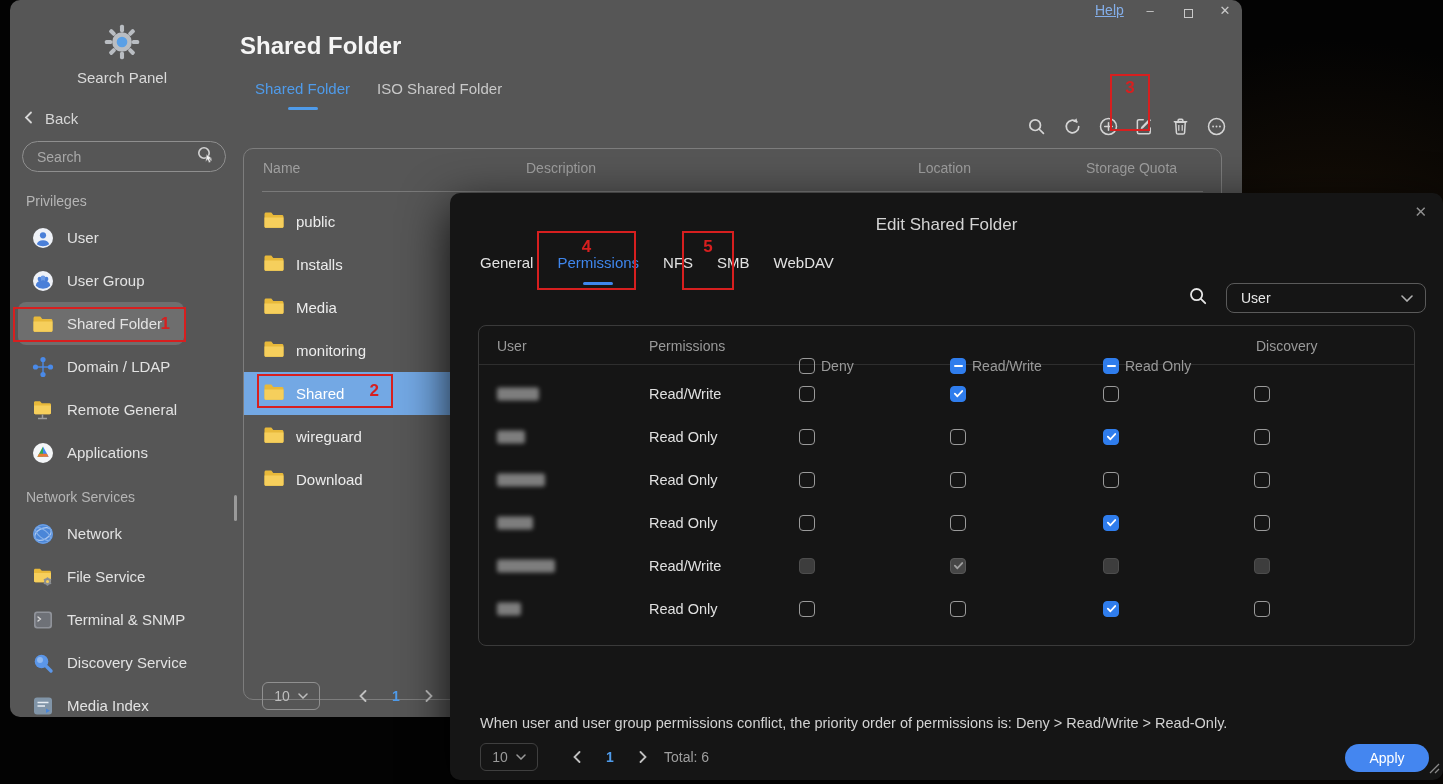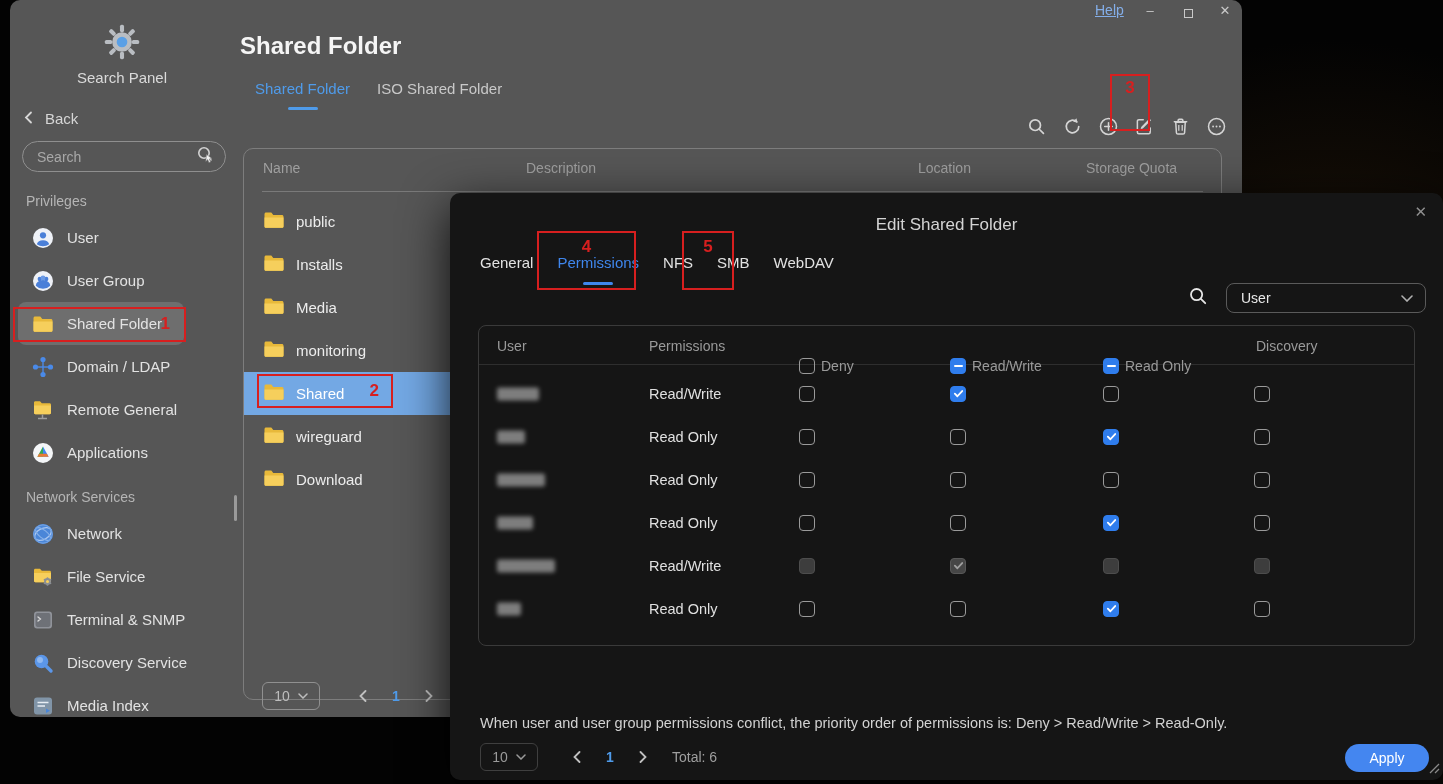--- a/index.html
+++ b/index.html
@@ -56,21 +56,21 @@
   .frow .fname{font-size:15px;color:#ececec;}
   .frow.selected .fname{color:#ffffff;}
 
   
   .pagi{position:absolute;display:flex;align-items:center;}
   .pagi-main{left:252px;top:682px;}
   .psel{width:58px;height:28px;border:1px solid #909090;border-radius:6px;display:flex;align-items:center;justify-content:center;gap:8px;font-size:14px;color:#bdbdbd;cursor:pointer;}
   .parrow{width:30px;text-align:center;cursor:pointer;display:flex;justify-content:center;}
   .pagi-main .parrow.left{margin-left:28px;}
   .pnum{width:36px;text-align:center;font-size:14px;color:#4f9bea;font-weight:bold;cursor:pointer;}
-  .ptotal{font-size:14px;color:#9f9f9f;margin-left:14px;white-space:nowrap;}
+  .ptotal{font-size:14px;color:#9f9f9f;margin-left:6px;white-space:nowrap;}
 
   
   .dialog{position:absolute;left:450px;top:193px;width:993px;height:587px;background:#151515;border-radius:10px;box-shadow:0 14px 48px rgba(0,0,0,.85);}
   .dlg-close{position:absolute;right:12px;top:6px;color:#8f8f8f;font-size:15px;cursor:pointer;padding:4px;}
   .dlg-title{position:absolute;left:0;right:0;top:22px;text-align:center;font-size:17px;color:#d4d4d4;}
   .dlg-tabs{position:absolute;left:30px;top:61px;display:flex;gap:24px;text-align:center;}
   .dlg-tab{font-size:15px;color:#e2e2e2;position:relative;cursor:pointer;padding-bottom:14px;}
   .dlg-tab.active{color:#3f86ec;}
   .dlg-tab.active::after{content:"";position:absolute;left:50%;transform:translateX(-50%);bottom:0;width:30px;height:3px;border-radius:2px;background:#3f86ec;}
   .dlg-filter{position:absolute;left:738px;top:90px;display:flex;align-items:center;gap:18px;}

